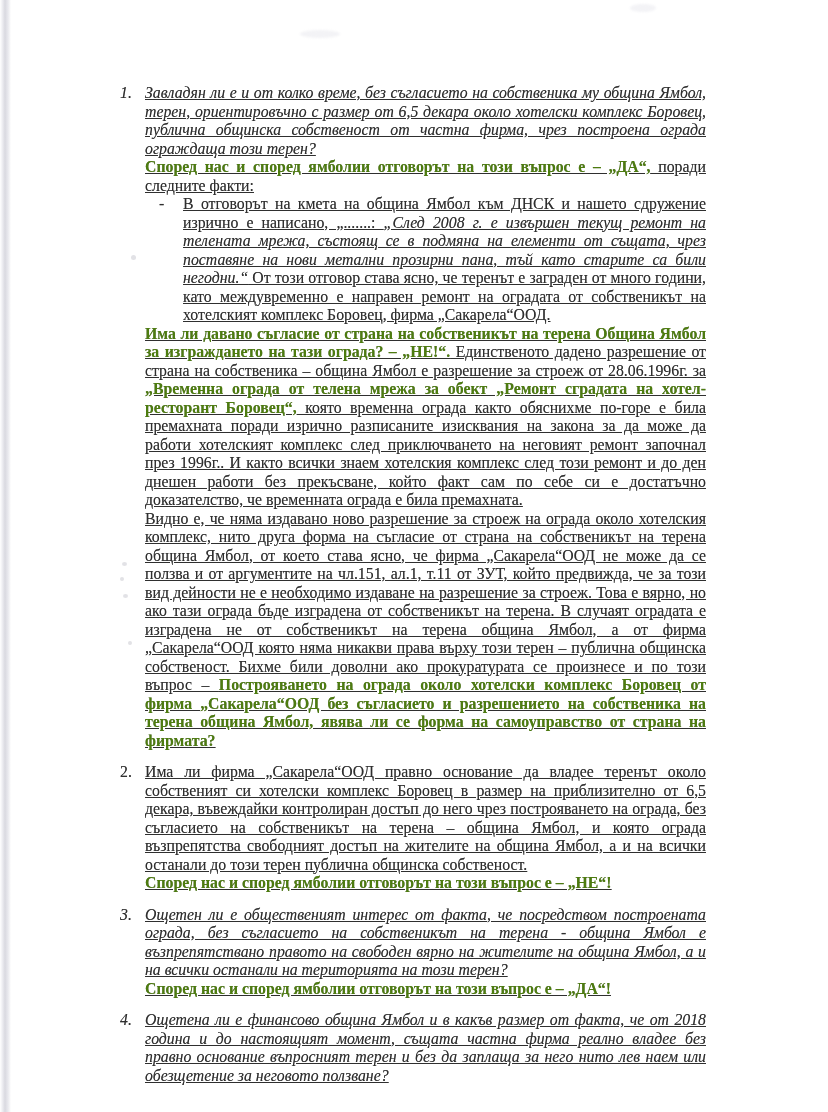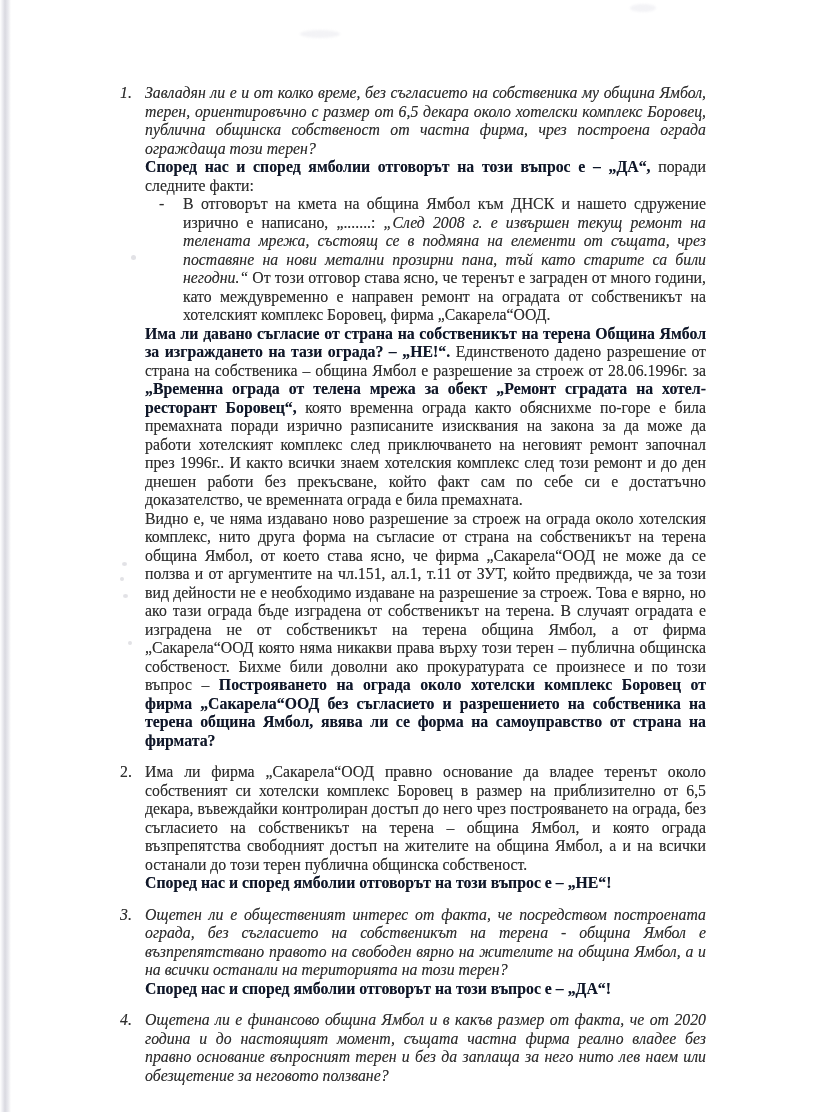--- a/index.html
+++ b/index.html
@@ -19,23 +19,23 @@
   .content {
     position: absolute; left: 145px; top: 84px; width: 561px;
     color: #2f2f2f;
     font-size: 15.8px; line-height: 18.5px;
     text-align: justify;
     text-shadow: 0 0 0.6px rgba(47,47,47,0.55);
   }
   .item { position: relative; }
   .item + .item { margin-top: 13px; }
   .num { position: absolute; left: -25px; top: 0; }
-  .para { margin: 0; }
+  .para { margin: 0; text-decoration: underline; }
   .it { font-style: italic; }
-  .b { font-weight: bold; color: #0f172a; }
+  .b { font-weight: bold; color: #4d7c0f; }
   .bullet { position: relative; padding-left: 38px; }
   .bullet .dash { position: absolute; left: 14px; top: 0; }
 </style>
 </head>
 <body>
 
 <div style="position:absolute; inset:0;">
   <div class="scan-edge"></div>
 
   <div class="speck" style="left:122px; top:562px; width:5px; height:4px;"></div>
@@ -67,17 +67,17 @@
     </div>
 
     <div class="item">
       <span class="num it">3.</span>
       <p class="para it"><span>Ощетен ли е общественият интерес от факта, че посредством построената ограда, без съгласието на собственикът на терена - община Ямбол е възпрепятствано правото на свободен вярно на жителите на община Ямбол, а и на всички останали на територията на този терен?</span></p>
       <p class="para"><span class="b">Според нас и според ямболии отговорът на този въпрос е – „ДА“!</span></p>
     </div>
 
     <div class="item">
       <span class="num it">4.</span>
-      <p class="para it"><span>Ощетена ли е финансово община Ямбол и в какъв размер от факта, че от 2020 година и до настоящият момент, същата частна фирма реално владее без правно основание въпросният терен и без да заплаща за него нито лев наем или обезщетение за неговото ползване?</span></p>
+      <p class="para it"><span>Ощетена ли е финансово община Ямбол и в какъв размер от факта, че от 2018 година и до настоящият момент, същата частна фирма реално владее без правно основание въпросният терен и без да заплаща за него нито лев наем или обезщетение за неговото ползване?</span></p>
     </div>
 
   </div>
 </div>
 
 </body></html>

